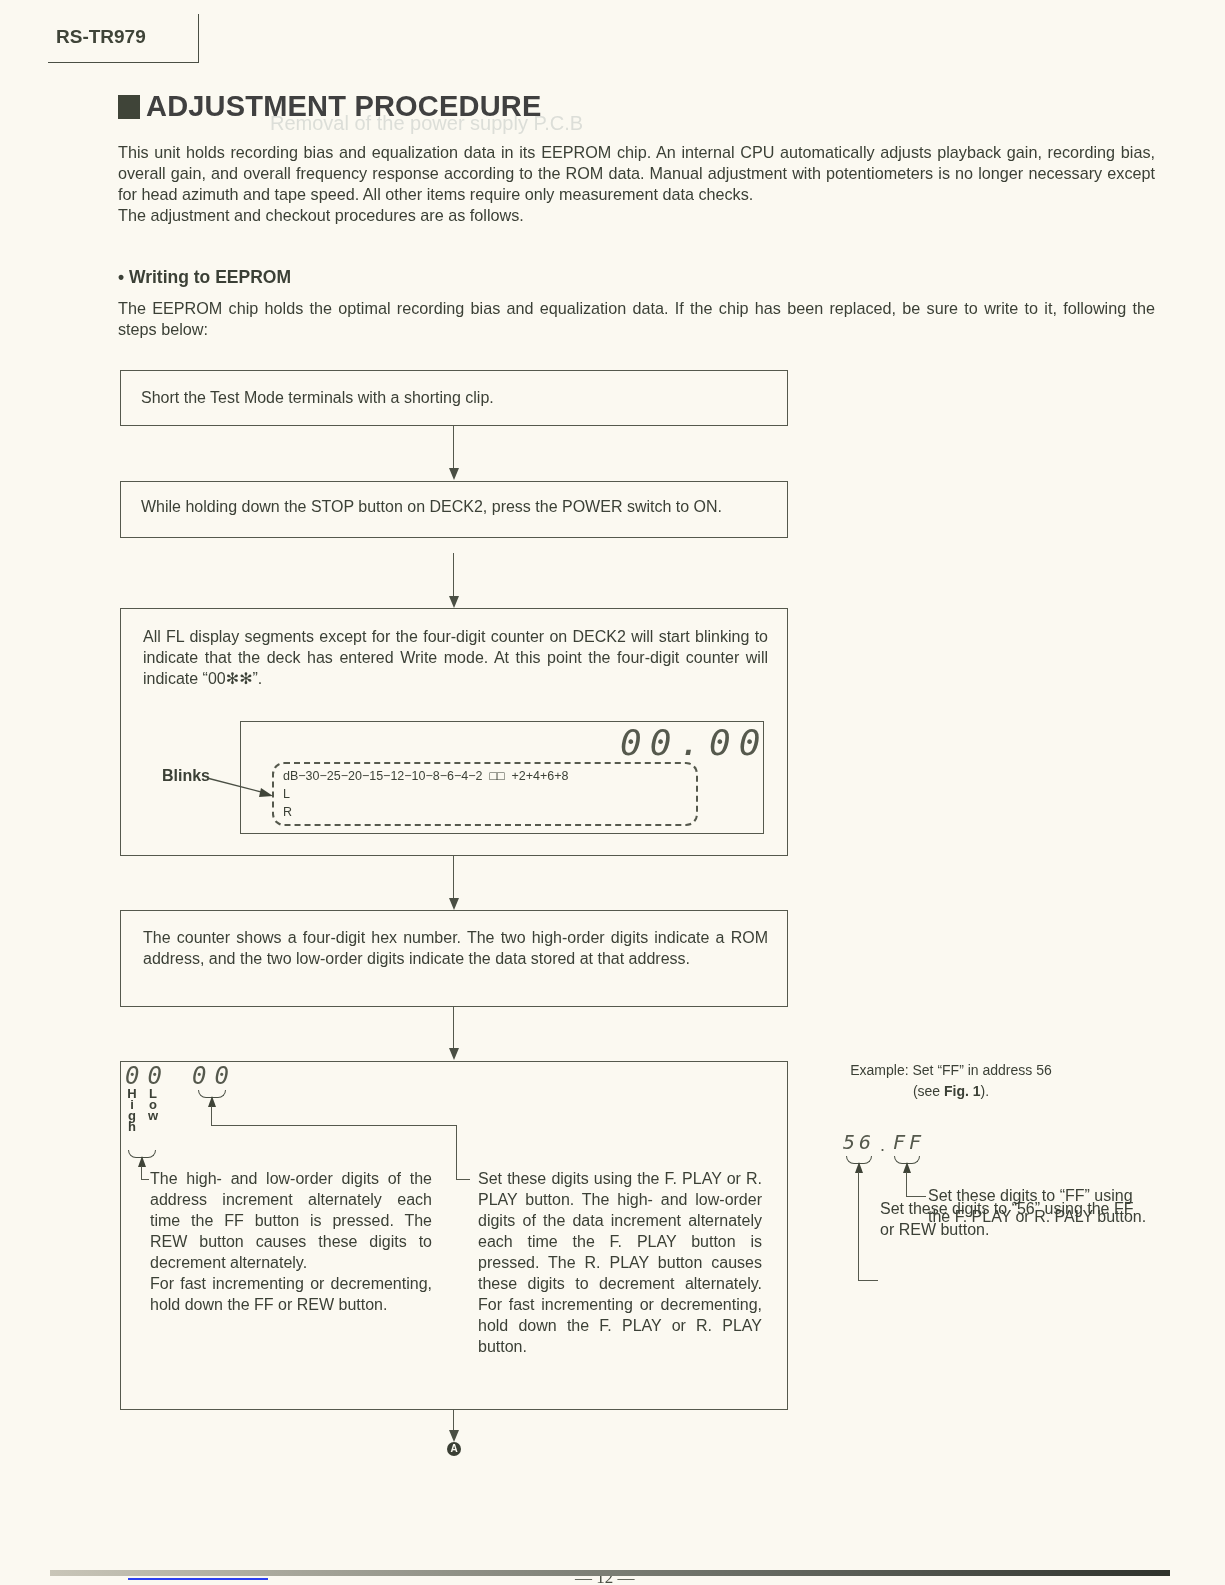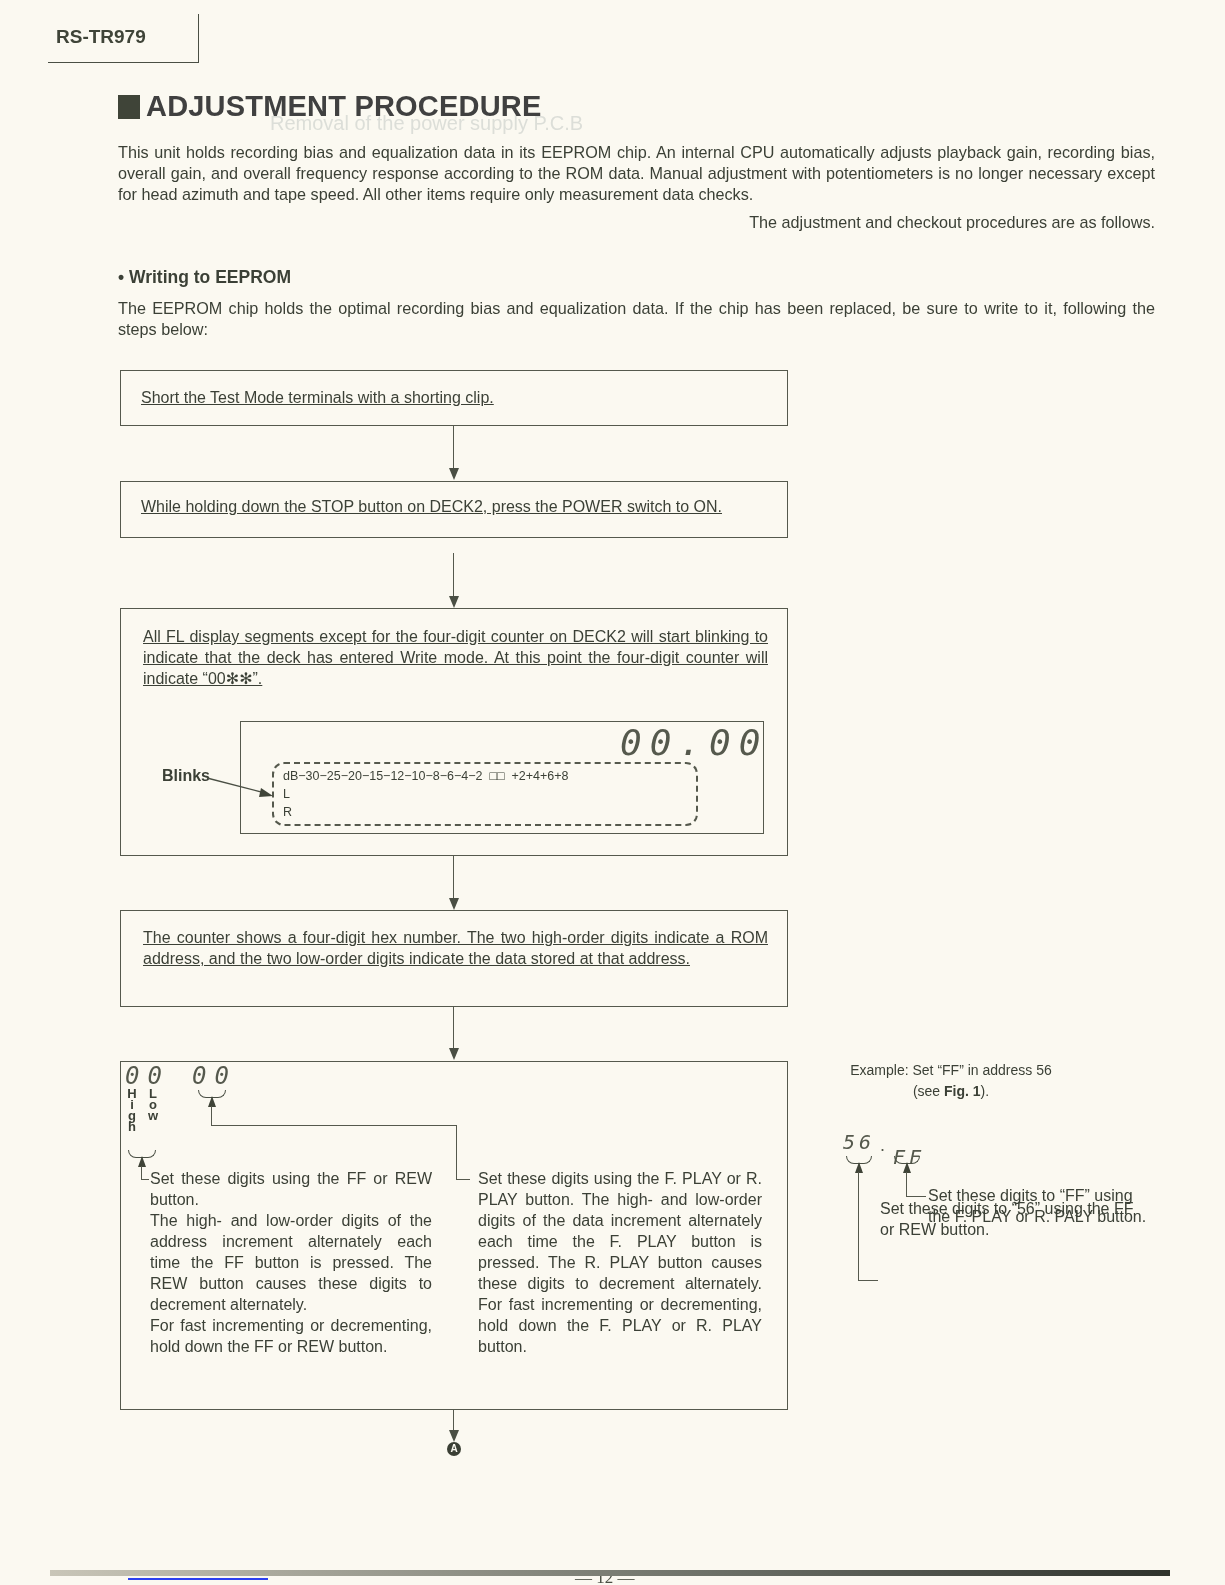--- a/index.html
+++ b/index.html
@@ -30,21 +30,21 @@
   }
   .para p { margin: 0; }
   .sub-heading {
     left: 118px; top: 267px; font-weight: bold; font-size: 17.5px; color: #3b4036;
   }
   .box {
     position: absolute; border: 1.3px solid #55594d; background: transparent;
     box-sizing: border-box;
   }
   .box-text {
-    position: absolute; font-size: 16px; line-height: 21px; color: #3b4036; text-align: justify; text-decoration: underline;
+    position: absolute; font-size: 16px; line-height: 21px; color: #3b4036; text-align: justify;
   }
   .vline { position: absolute; width: 1.3px; background: #55594d; }
   .arrow-down {
     position: absolute; width: 0; height: 0;
     border-left: 5px solid transparent; border-right: 5px solid transparent;
     border-top: 12px solid #4a4f44;
   }
   .arrow-up {
     position: absolute; width: 0; height: 0;
     border-left: 4px solid transparent; border-right: 4px solid transparent;
@@ -108,21 +108,21 @@
 <div class="abs model-box"></div>
 <div class="abs model-label">RS-TR979</div>
 
 <div class="abs heading">
   <span class="sq"></span>
   <span>ADJUSTMENT PROCEDURE</span>
 </div>
 
 <div class="abs para" style="top:142px;">
   <p>This unit holds recording bias and equalization data in its EEPROM chip.  An internal CPU automatically adjusts playback gain, recording bias, overall gain, and overall frequency response according to the ROM data.  Manual adjustment with potentiometers is no longer necessary except for head azimuth and tape speed.  All other items require only measurement data checks.</p>
-  <p style="text-align:right;margin-top:7px;">The adjustment and checkout procedures are as follows.</p>
+  <p style="text-align:left;">The adjustment and checkout procedures are as follows.</p>
 </div>
 
 <div class="abs sub-heading">• Writing to EEPROM</div>
 <div class="abs para" style="top:298px;">The EEPROM chip holds the optimal recording bias and equalization data.  If the chip has been replaced, be sure to write to it, following the steps below:</div>
 
 <div class="box" style="left:120px;top:370px;width:668px;height:56px;">
   <div class="box-text" style="left:20px;top:16px;width:630px;">Short the Test Mode terminals with a shorting clip.</div>
 </div>
 <div class="vline" style="left:453px;top:426px;height:44px;"></div>
 <div class="arrow-down" style="left:449px;top:468px;"></div>
@@ -172,41 +172,40 @@
 <div class="hline" style="left:141px;top:1179px;width:8px;"></div>
 
 <div class="brace" style="left:198px;top:1090px;width:28px;"></div>
 <div class="arrow-up" style="left:208px;top:1096px;"></div>
 <div class="vline" style="left:211px;top:1106px;height:20px;"></div>
 <div class="hline" style="left:211px;top:1125px;width:246px;"></div>
 <div class="vline" style="left:456px;top:1125px;height:55px;"></div>
 <div class="hline" style="left:456px;top:1179px;width:14px;"></div>
 
 <div class="col-text" style="left:150px;top:1168px;width:282px;">
-  <div>Set these digits using the FF or REW button.</div>
   <div>The high- and low-order digits of the address increment alternately each time the FF button is pressed.  The REW button causes these digits to decrement alternately.</div>
   <div>For fast incrementing or decrementing, hold down the FF or REW button.</div>
 </div>
 
 <div class="col-text" style="left:478px;top:1168px;width:284px;">Set these digits using the F. PLAY or R. PLAY button.  The high- and low-order digits of the data increment alternately each time the F. PLAY button is pressed.  The R. PLAY button causes these digits to decrement alternately.  For fast incrementing or decrementing, hold down the F. PLAY or R. PLAY button.</div>
 
 <div class="vline" style="left:453px;top:1410px;height:22px;"></div>
 <div class="arrow-down" style="left:449px;top:1430px;"></div>
 <div class="circle-a">A</div>
 
 <div class="example" style="left:818px;top:1060px;width:266px;">
   <div>Example: Set “FF” in address 56</div>
   <div>
     <span>(see </span><b>Fig. 1</b><span>).</span>
   </div>
 </div>
 
 <div class="abs seg" style="left:843px;top:1130px;font-size:20px;letter-spacing:4px;">56</div>
 <div class="abs" style="left:880px;top:1135px;font-size:18px;color:#55594d;">.</div>
-<div class="abs seg" style="left:893px;top:1130px;font-size:20px;letter-spacing:4px;margin-top:15px;">FF</div>
+<div class="abs seg" style="left:893px;top:1130px;font-size:20px;letter-spacing:4px;">FF</div>
 
 <div class="brace" style="left:846px;top:1156px;width:26px;"></div>
 <div class="arrow-up" style="left:855px;top:1162px;"></div>
 <div class="vline" style="left:858px;top:1172px;height:108px;"></div>
 <div class="hline" style="left:858px;top:1280px;width:20px;"></div>
 
 <div class="brace" style="left:894px;top:1156px;width:26px;"></div>
 <div class="arrow-up" style="left:903px;top:1162px;"></div>
 <div class="vline" style="left:906px;top:1172px;height:24px;"></div>
 <div class="hline" style="left:906px;top:1196px;width:20px;"></div>

